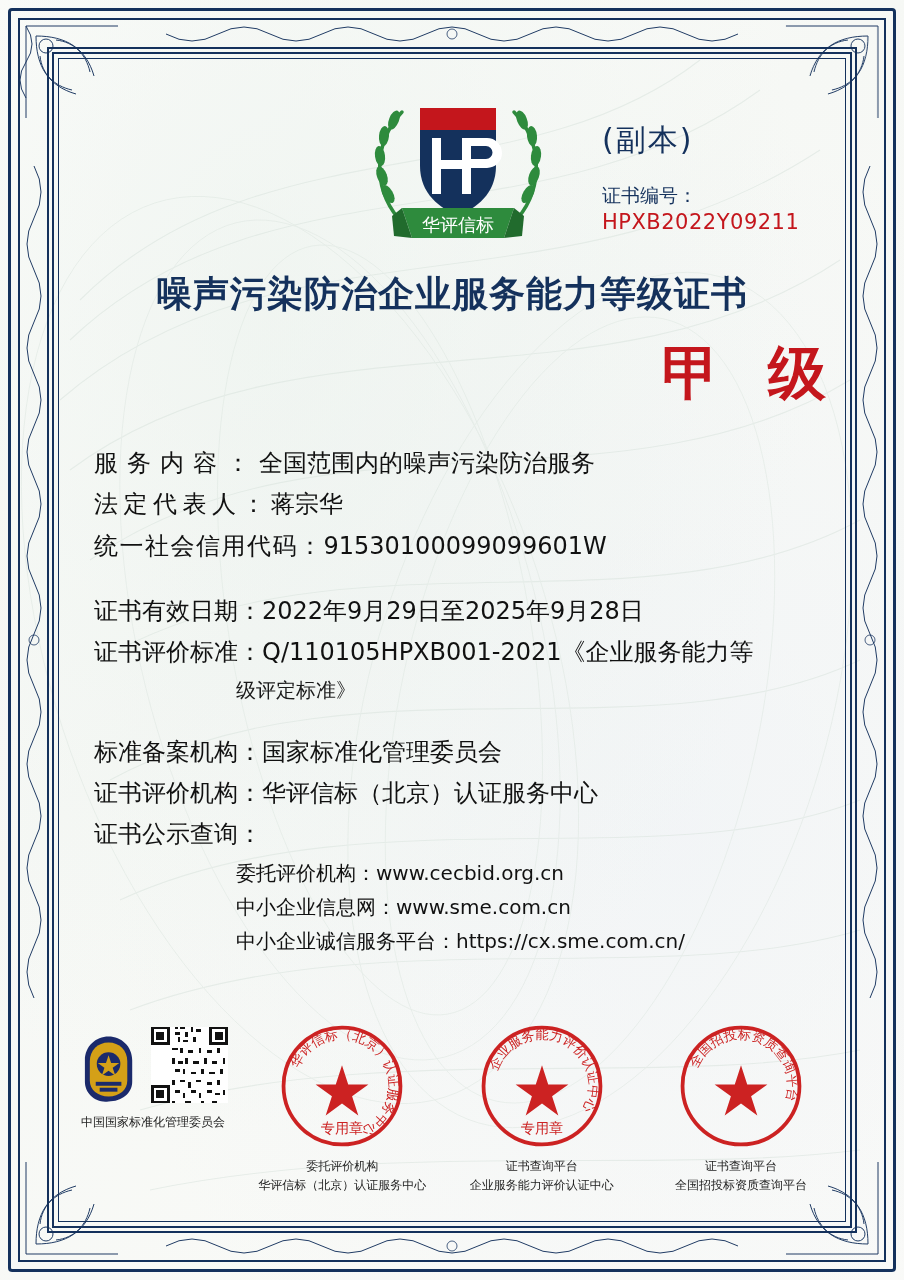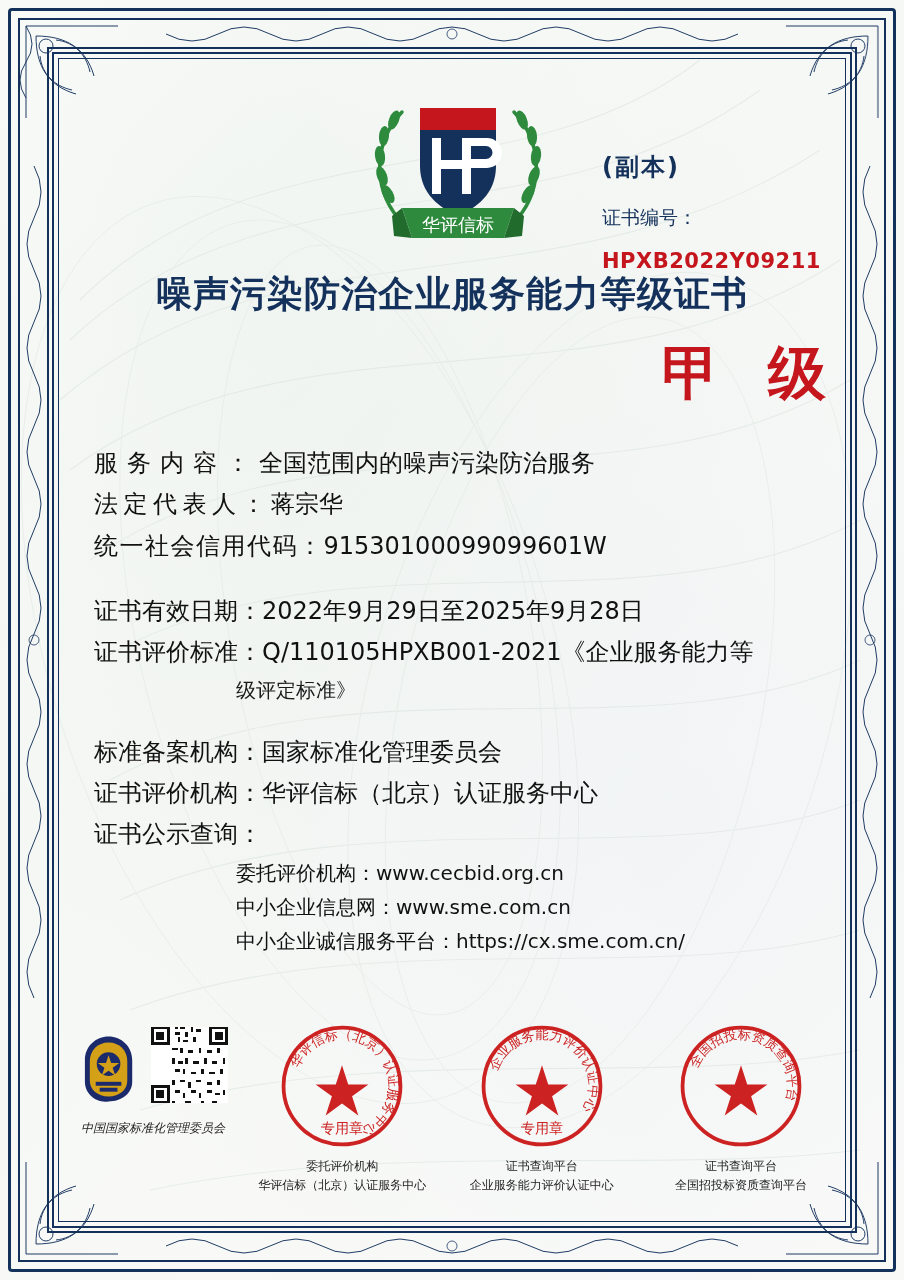--- a/index.html
+++ b/index.html
@@ -71,38 +71,37 @@
     height: 170px;
   }
   .copy-block {
     position: absolute;
     right: 8px;
     top: 56px;
     text-align: left;
     width: 230px;
   }
   .copy-label {
-    font-size: 24px;
-    font-weight: bold;
+    font-size: 30px;
+    font-weight: normal;
     color: #14315c;
     letter-spacing: 2px;
     margin-bottom: 22px;
-    margin-top: 31px;
   }
   .cert-no-label {
     font-size: 19px;
     color: #14315c;
     line-height: 1.3;
   }
   .cert-no-value {
     font-size: 21px;
-    font-weight: bold;
+    font-weight: normal;
     color: #c4161c;
     letter-spacing: 0.5px;
-    margin-top: 19px;
+    margin-top: 2px;
   }
   .main-title {
     text-align: center;
     font-size: 36px;
     font-weight: bold;
     color: #14315c;
     letter-spacing: 1px;
     margin-top: 6px;
   }
   .grade {
@@ -168,23 +167,22 @@
     margin: 8px auto 0;
   }
   .qr {
     width: 78px;
     height: 78px;
     margin-top: 6px;
   }
   .badge-caption {
     font-size: 12px;
     color: #222;
-    margin-top: 16px;
+    margin-top: 10px;
     line-height: 1.45;
-    font-style: italic;
   }
   .seal-cell {
     width: 170px;
     text-align: center;
     position: relative;
   }
   .seal {
     width: 132px;
     height: 132px;
     margin: 0 auto;

